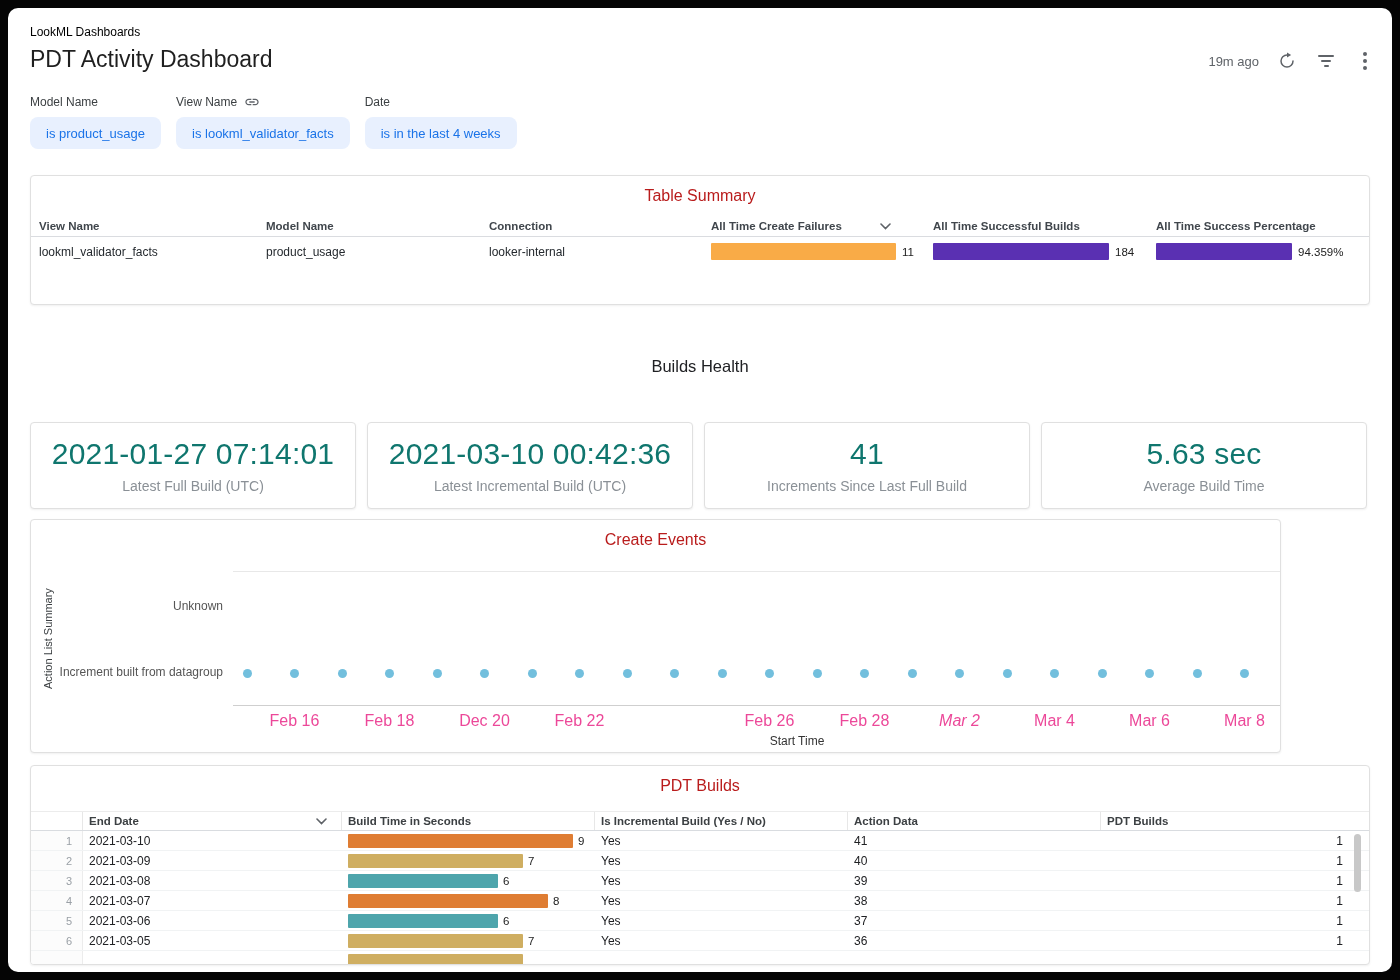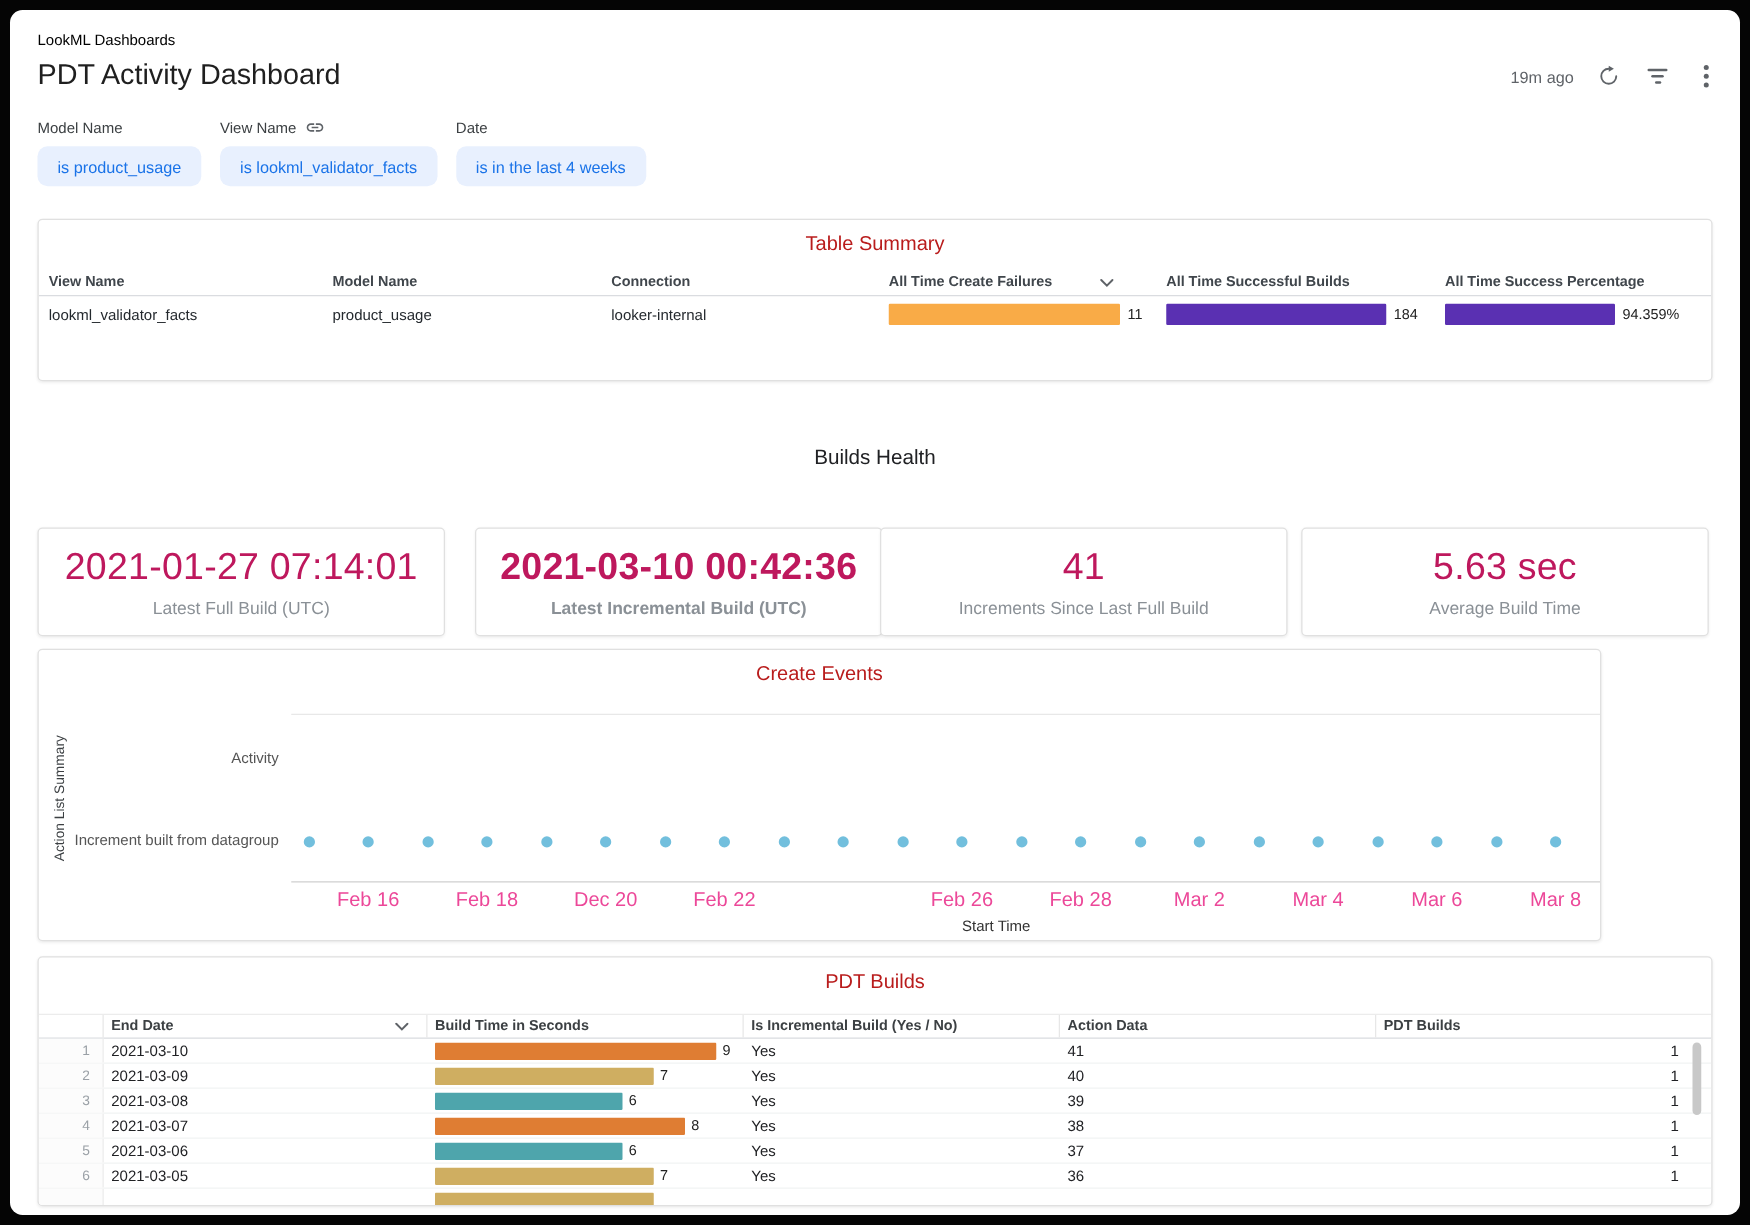--- a/index.html
+++ b/index.html
@@ -36,21 +36,21 @@
   .barcell { display:flex; align-items:center; font-size:11.5px; color:#222; }
   .hbar { display:inline-block; height:17px; border-radius:1px; }
   .w-failures { width:185px; }
   .w-builds { width:176px; }
   .w-pct { width:136px; }
   .bval { margin-left:6px; }
 
   
   .section-title { position:absolute; left:0; top:349px; width:100%; text-align:center; font-size:16.5px; color:#202124; }
   .kpi { top:414px; width:326px; height:87px; display:flex; flex-direction:column; align-items:center; justify-content:center; }
-  .kpi-value { font-size:30px; color:#be185d; letter-spacing:0.2px; }
+  .kpi-value { font-size:30px; color:#0f766e; letter-spacing:0.2px; }
   .kpi-label { margin-top:7px; font-size:14px; color:#8a9096; }
 
   
   .events-card { left:22px; top:511px; width:1251px; height:234px; }
   .plot { position:absolute; left:202px; top:51px; width:1128px; height:135px; border-top:1px solid #e8e8e8; border-bottom:1px solid #cfcfcf; }
   .dot { position:absolute; width:9px; height:9px; border-radius:50%; cursor:pointer; }
   .cat-label { position:absolute; left:0; width:192px; text-align:right; font-size:12px; color:#555; }
   .cat-unknown { top:79px; }
   .cat-increment { top:145px; }
   .y-axis-label { position:absolute; left:11px; top:51px; height:135px; writing-mode:vertical-rl; transform:rotate(180deg); display:flex; align-items:center; justify-content:center; font-size:11px; color:#3c4043; }
@@ -163,37 +163,37 @@
       </div>
     </div>
   </div>
 
   <div class="section-title">Builds Health</div>
 
   <div class="card kpi" style="left:22px;">
     <div class="kpi-value">2021-01-27 07:14:01</div>
     <div class="kpi-label">Latest Full Build (UTC)</div>
   </div>
-  <div class="card kpi" style="left:372px;font-weight:bold;">
+  <div class="card kpi" style="left:359px;">
     <div class="kpi-value">2021-03-10 00:42:36</div>
     <div class="kpi-label">Latest Incremental Build (UTC)</div>
   </div>
   <div class="card kpi" style="left:696px;">
     <div class="kpi-value">41</div>
     <div class="kpi-label">Increments Since Last Full Build</div>
   </div>
   <div class="card kpi" style="left:1033px;">
     <div class="kpi-value">5.63 sec</div>
     <div class="kpi-label">Average Build Time</div>
   </div>
 
   <div class="card events-card">
     <div class="card-title">Create Events</div>
     <div class="y-axis-label">Action List Summary</div>
-    <div class="cat-label cat-unknown">Activity</div>
+    <div class="cat-label cat-unknown">Unknown</div>
     <div class="cat-label cat-increment">Increment built from datagroup</div>
     <div class="plot">
         <div class="dot" style="left: 1102px; top: 30.5px; background: rgb(114, 191, 221);"></div>
         <div class="dot" style="left: 9.5px; top: 96.5px; background: rgb(114, 191, 221);"></div>
         <div class="dot" style="left: 57px; top: 96.5px; background: rgb(114, 191, 221);"></div>
         <div class="dot" style="left: 104.5px; top: 96.5px; background: rgb(114, 191, 221);"></div>
         <div class="dot" style="left: 152px; top: 96.5px; background: rgb(114, 191, 221);"></div>
         <div class="dot" style="left: 199.5px; top: 96.5px; background: rgb(114, 191, 221);"></div>
         <div class="dot" style="left: 247px; top: 96.5px; background: rgb(114, 191, 221);"></div>
         <div class="dot" style="left: 294.5px; top: 96.5px; background: rgb(114, 191, 221);"></div>
@@ -215,21 +215,21 @@
         <div class="dot" style="left: 1054.5px; top: 96.5px; background: rgb(114, 191, 221);"></div>
       </div>
     <div class="x-ticks">
         <div class="tick" style="left: 61.5px;">Feb 16</div>
         <div class="tick" style="left: 156.5px;">Feb 18</div>
         <div class="tick" style="left: 251.5px;">Dec 20</div>
         <div class="tick" style="left: 346.5px;">Feb 22</div>
         <div class="tick" style="left: 441.5px; margin-top: 40px;">Feb 24</div>
         <div class="tick" style="left: 536.5px;">Feb 26</div>
         <div class="tick" style="left: 631.5px;">Feb 28</div>
-        <div class="tick" style="left: 726.5px;">Mar 2</div>
+        <div class="tick" style="left: 726.5px; font-style: italic;">Mar 2</div>
         <div class="tick" style="left: 821.5px;">Mar 4</div>
         <div class="tick" style="left: 916.5px;">Mar 6</div>
         <div class="tick" style="left: 1011.5px;">Mar 8</div>
         <div class="tick" style="left: 1106.5px;">Mar 10</div>
       </div>
     <div class="x-axis-label">Start Time</div>
   </div>
 
   <div class="card pdt-card">
     <div class="card-title">PDT Builds</div>

